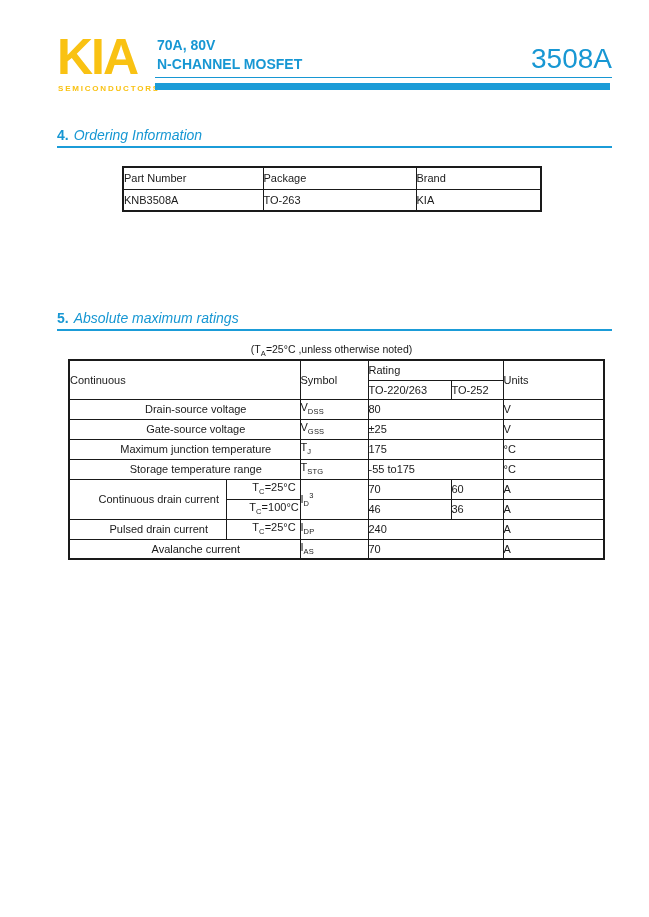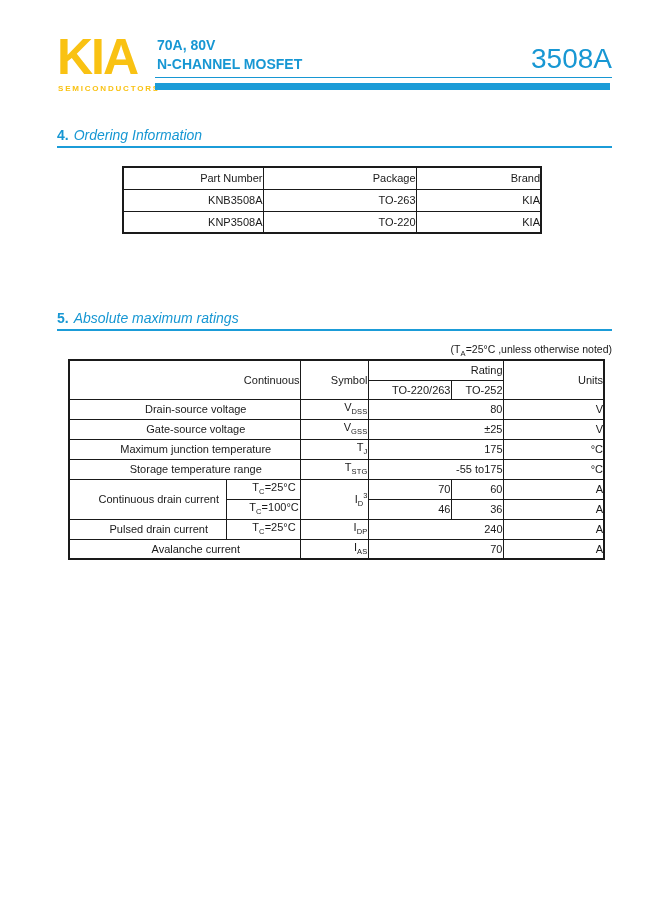--- a/index.html
+++ b/index.html
@@ -57,32 +57,32 @@
   
   table {
     border-collapse: collapse;
     table-layout: fixed;
     font-size: 11px;
     color: #1a1a1a;
   }
   th, td {
     border: 1.5px solid #1a1a1a;
     font-weight: 400;
-    text-align: right;
+    text-align: left;
     padding: 0;
     overflow: hidden;
     white-space: nowrap;
   }
   .ordering-table { position: absolute; left: 122px; top: 166px; }
   .ordering-table tr { height: 22px; }
   .ordering-table, .ratings-table { border: 2px solid #1a1a1a; }
 
   .ratings-note {
-    position: absolute; left: 77px; top: 343px; width: 535px;
-    font-size: 10.5px; text-align: right; color: #1a1a1a;
+    position: absolute; left: 64px; top: 343px; width: 535px;
+    font-size: 10.5px; text-align: center; color: #1a1a1a;
   }
   .ratings-table { position: absolute; left: 68px; top: 359px; }
   .ratings-table tr.hdr1 { height: 20px; }
   .ratings-table tr.hdr2 { height: 19px; }
   .ratings-table tr.data { height: 20px; }
   td.left { text-align: center; padding-left: 22px; }
 
   sub.ss, .ratings-note sub {
     font-size: 7.5px; letter-spacing: 0.2px;
   }
@@ -132,25 +132,20 @@
       <tr>
         <th>Part Number</th>
         <th>Package</th>
         <th>Brand</th>
       </tr>
     </thead>
     <tbody>
       <tr>
         <td>KNB3508A</td>
         <td>TO-263</td>
-        <td>KIA</td>
-      </tr>
-      <tr>
-        <td>KNP3508A</td>
-        <td>TO-220</td>
         <td>KIA</td>
       </tr>
     </tbody>
   </table>
 
   <div class="sec-heading" style="top:310px">
     <span class="sec-num">5.</span><span class="sec-title">Absolute maximum ratings</span>
   </div>
   <div class="sec-rule" style="top:329px"></div>
 

